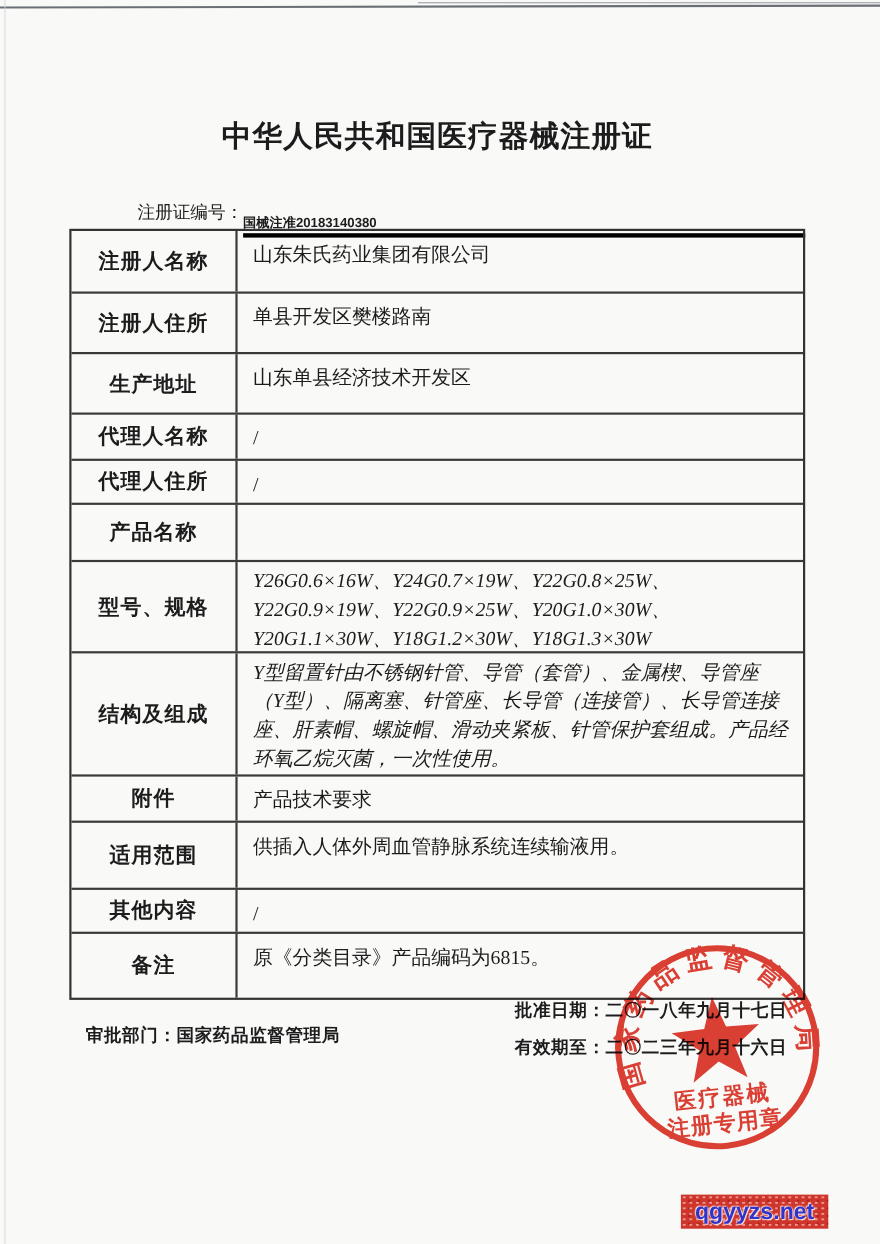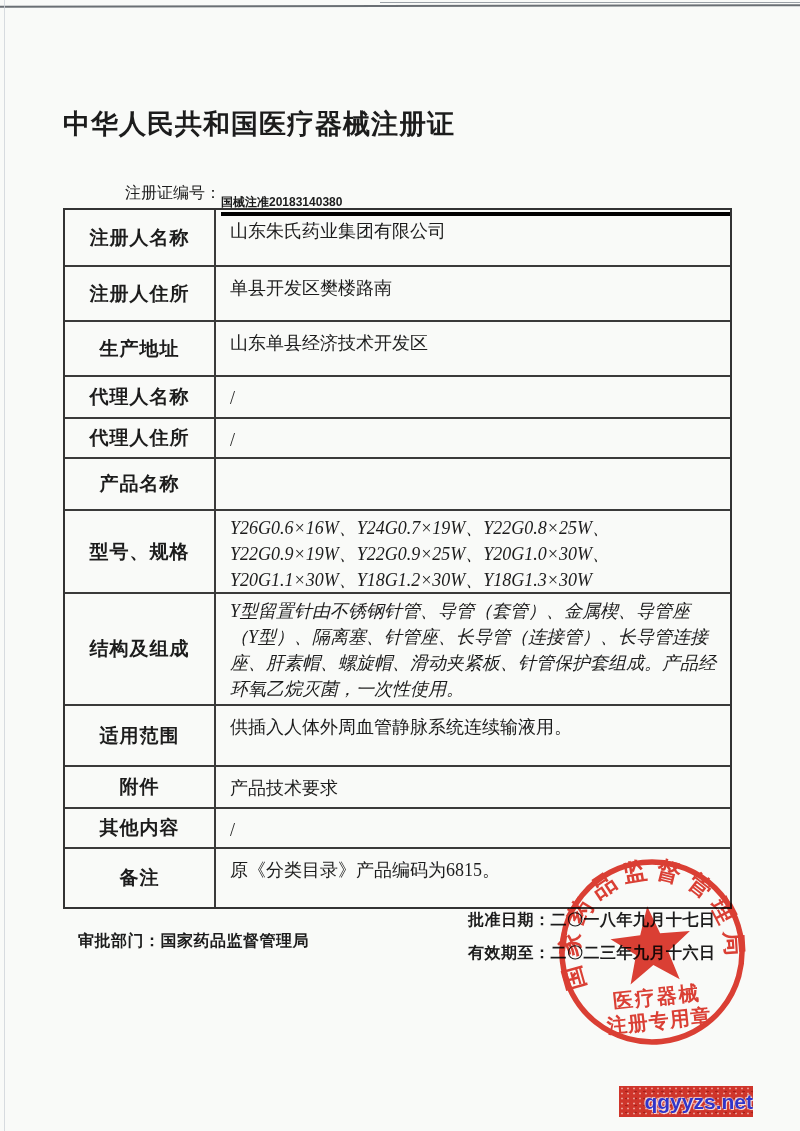--- a/index.html
+++ b/index.html
@@ -12,21 +12,21 @@
     font-family:"Liberation Sans",sans-serif;
     color:#1c1c1c;
   }
   
   .scan-top-line{position:absolute;top:5px;left:0;width:800px;height:2px;background:#6a6f74;transform:rotate(-0.12deg);}
   .scan-top-line2{position:absolute;top:2px;right:0;width:420px;height:1px;background:#9aa0a6;}
   .scan-left-line{position:absolute;top:0;left:4px;width:1px;height:1131px;background:#ced3d8;opacity:.8;}
 
   .title{
     position:absolute;top:106px;left:63px;width:669px;
-    text-align:left;font-size:27px;font-weight:bold;letter-spacing:1px;
+    text-align:center;font-size:27px;font-weight:bold;letter-spacing:1px;
     font-family:"Liberation Sans",sans-serif;
   }
 
   .reg-line{
     position:absolute;left:63px;top:183px;width:669px;
     display:flex;align-items:flex-end;font-size:16px;
   }
   .reg-line .reg-label{margin-left:62px;padding-bottom:12px;white-space:nowrap;}
   .reg-line .reg-number{
     flex:1;border-bottom:4px solid #000000;
@@ -76,21 +76,21 @@
   .stamp text{font-family:"Liberation Sans",sans-serif;font-weight:bold;}
 
   .watermark{
     position:absolute;left:619px;top:1086px;width:134px;height:31px;
     background-color:#cf352b;
     background-image:
       radial-gradient(rgba(255,236,230,.55) 1px, transparent 1.4px),
       radial-gradient(rgba(140,16,12,.55) 1px, transparent 1.4px);
     background-size:6px 5px,9px 7px;
     background-position:0 0,3px 2px;
-    display:flex;align-items:center;justify-content:flex-end;
+    display:flex;align-items:center;justify-content:center;
   }
   .watermark .wm-text{
     font-size:21px;font-weight:bold;letter-spacing:0;
     color:#3234c8;
     text-shadow:0 0 2px #ffffff,1px 1px 0 rgba(255,255,255,.75),-1px -1px 0 rgba(255,255,255,.55);
     font-family:"Liberation Sans",sans-serif;
   }
 </style>
 </head>
 <body>
@@ -133,27 +133,27 @@
       <div class="row-label">产品名称</div>
     </div>
     <div class="row dense" style="height:83px">
       <div class="row-label">型号、规格</div>
       <div class="row-value">Y26G0.6×16W、Y24G0.7×19W、Y22G0.8×25W、Y22G0.9×19W、Y22G0.9×25W、Y20G1.0×30W、Y20G1.1×30W、Y18G1.2×30W、Y18G1.3×30W</div>
     </div>
     <div class="row dense" style="height:112px">
       <div class="row-label">结构及组成</div>
       <div class="row-value">Y型留置针由不锈钢针管、导管（套管）、金属楔、导管座（Y型）、隔离塞、针管座、长导管（连接管）、长导管连接座、肝素帽、螺旋帽、滑动夹紧板、针管保护套组成。产品经环氧乙烷灭菌，一次性使用。</div>
     </div>
+    <div class="row" style="height:42px">
+      <div class="row-label">附件</div>
+      <div class="row-value">产品技术要求</div>
+    </div>
     <div class="row" style="height:61px">
       <div class="row-label">适用范围</div>
       <div class="row-value">供插入人体外周血管静脉系统连续输液用。</div>
-    </div>
-    <div class="row" style="height:42px">
-      <div class="row-label">附件</div>
-      <div class="row-value">产品技术要求</div>
     </div>
     <div class="row" style="height:40px">
       <div class="row-label">其他内容</div>
       <div class="row-value">/</div>
     </div>
     <div class="row" style="height:60px">
       <div class="row-label">备注</div>
       <div class="row-value">原《分类目录》产品编码为6815。</div>
     </div>
   </div>

